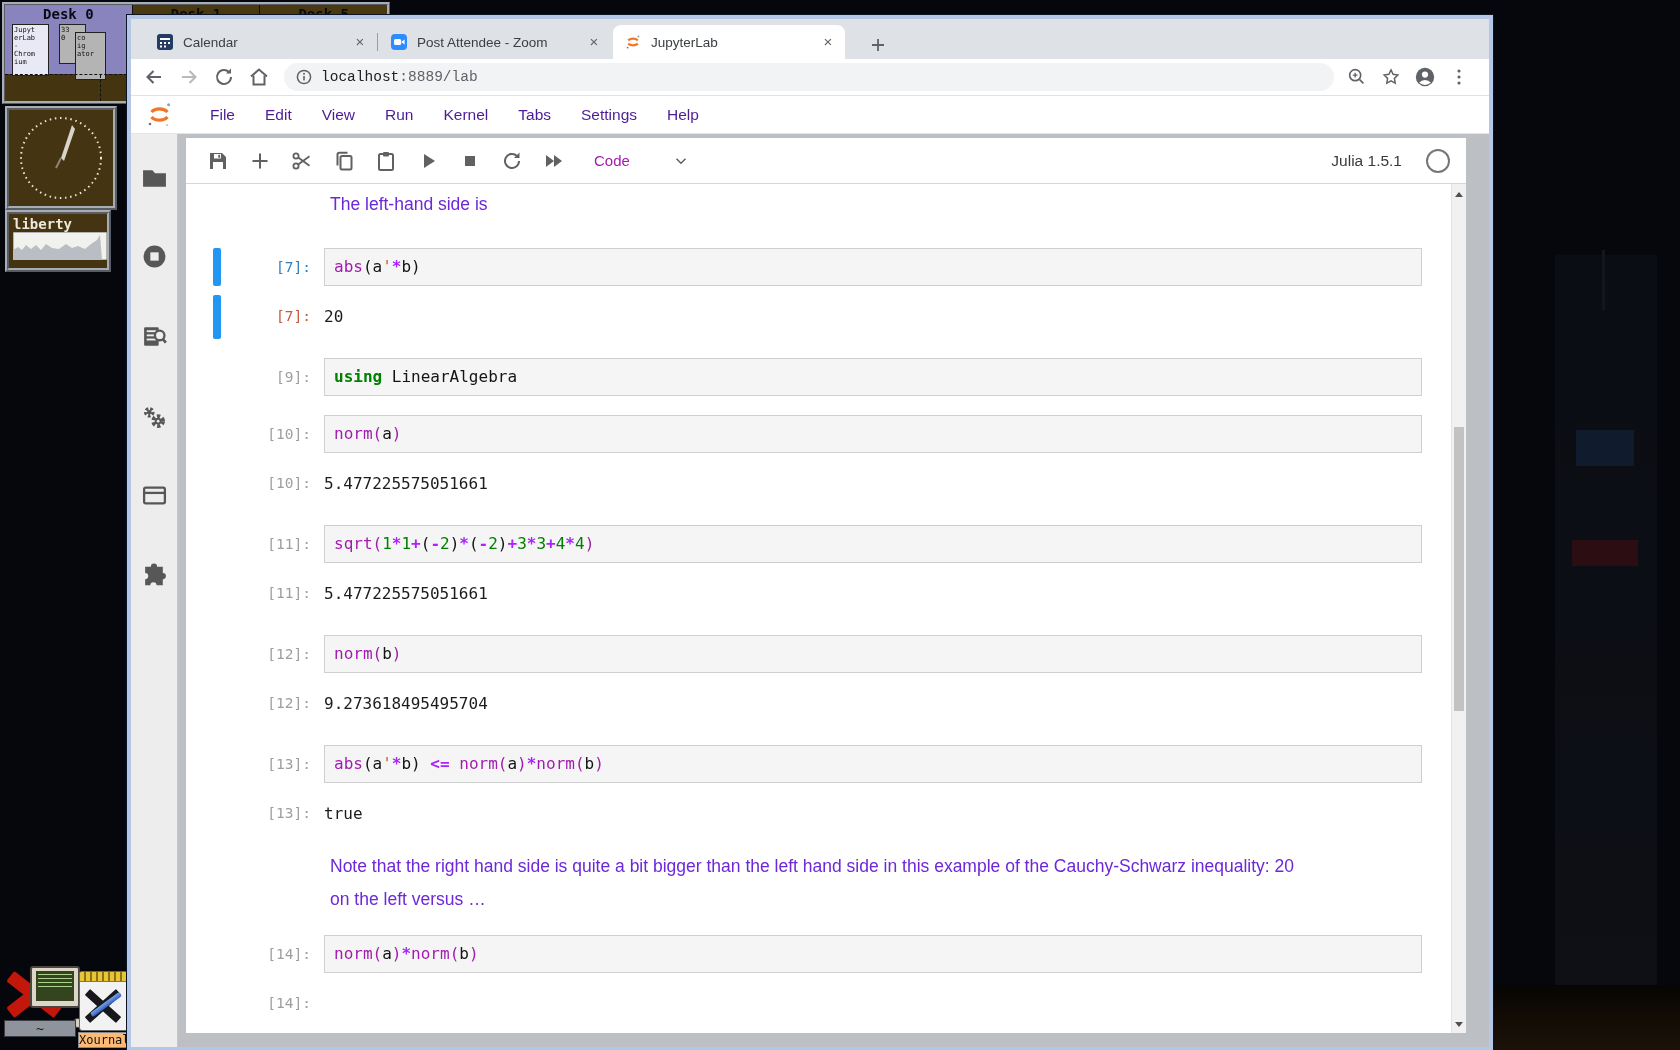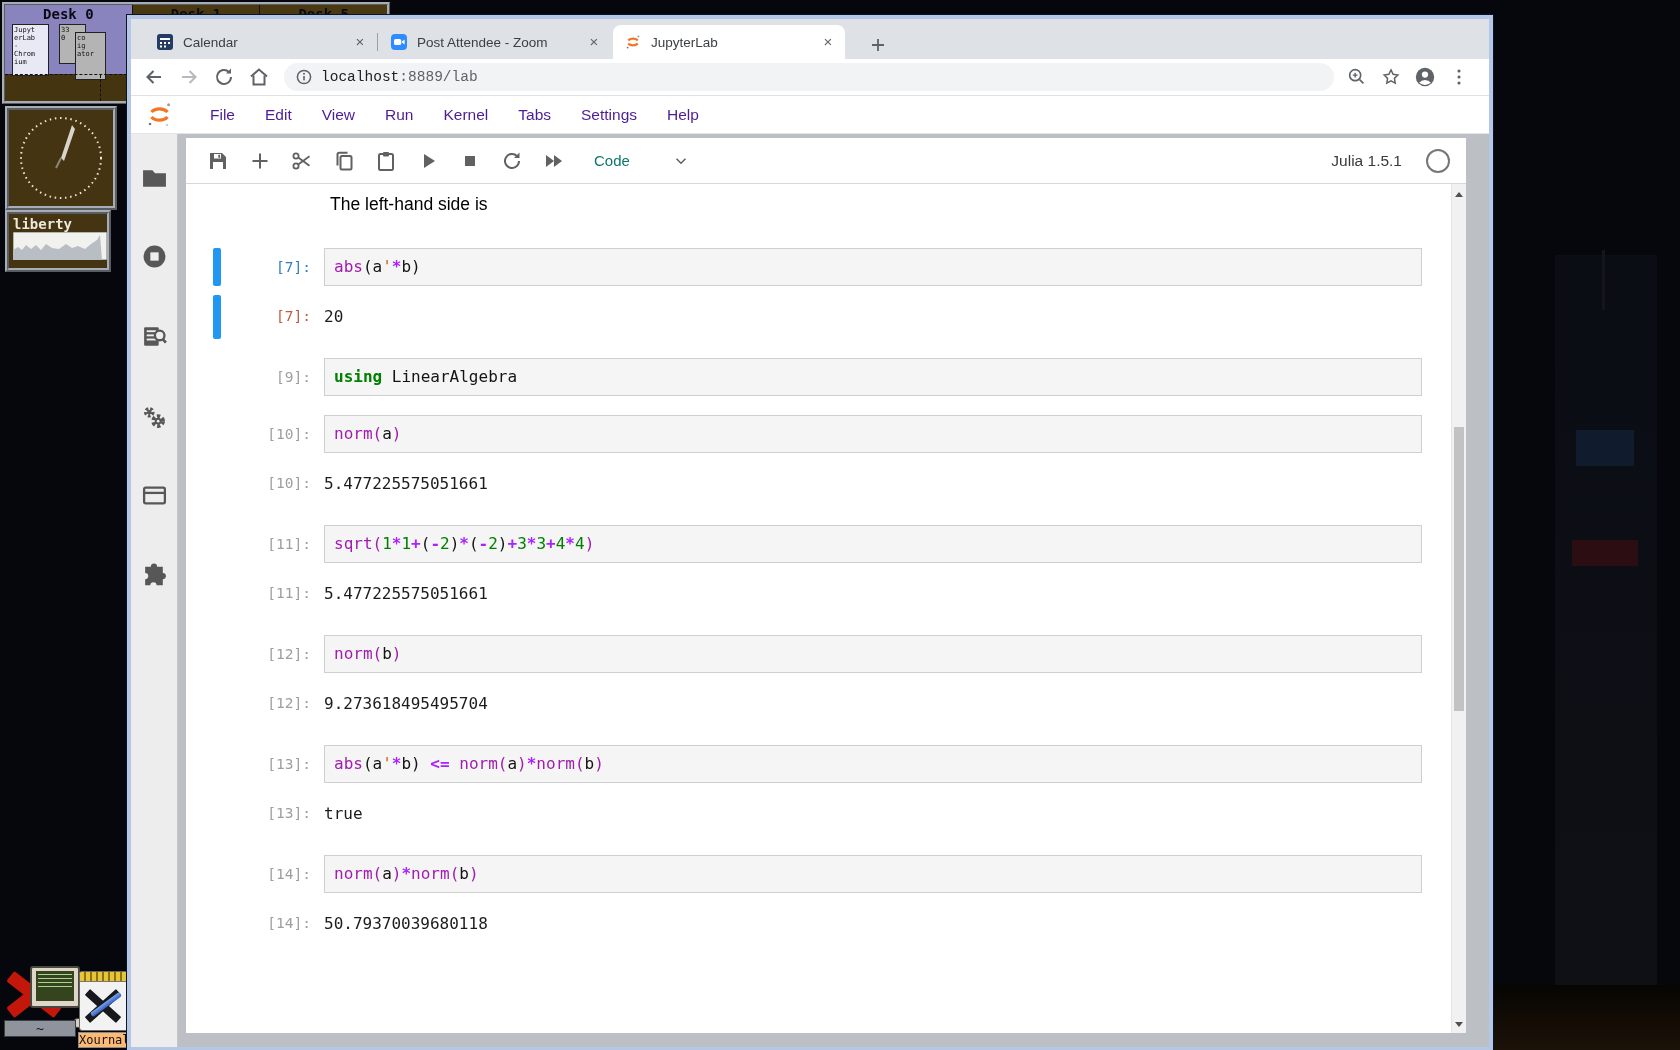--- a/index.html
+++ b/index.html
@@ -107,21 +107,21 @@
   
   .jmain{position:absolute;left:0;top:115px;right:0;bottom:0;background:#bcbfc3;}
   .abar{position:absolute;left:0;top:0;width:47px;height:100%;background:#ededee;border-right:1px solid #c6c6c6;box-sizing:border-box;}
   .aicon{position:absolute;left:10px;width:27px;height:27px;color:#575757;}
   .ai1{top:31px;} .ai2{top:109px;} .ai3{top:189px;} .ai4{top:270px;} .ai5{top:348px;} .ai6{top:428px;}
 
   .npanel{position:absolute;left:55px;top:4px;width:1280px;height:895px;background:#fff;}
   .ntb{position:absolute;left:0;top:0;right:0;height:46px;border-bottom:1px solid #d7d7d7;
        display:flex;align-items:center;padding-left:20px;box-sizing:border-box;}
   .ticon{width:24px;height:24px;margin-right:18px;color:#616161;flex:none;}
-  .celltype{font-size:15px;color:#0f766e;margin:0 0 0 10px;}
+  .celltype{font-size:15px;color:#a21caf;margin:0 0 0 10px;}
   .tchev{width:18px;height:18px;color:#616161;margin-left:42px;}
   .tspacer{flex:1;}
   .kname{font-size:15.5px;color:#3a3a3a;margin-right:24px;}
   .kstatus{width:20px;height:20px;border:2px solid #767676;border-radius:50%;margin-right:16px;flex:none;}
 
   .nscroll{position:absolute;left:0;top:46px;right:0;bottom:0;overflow:hidden;}
   .cells{padding:0 44px 0 0;}
   .scrollbar{position:absolute;right:0;top:0;width:15px;bottom:0;background:#f1f1f1;border-left:1px solid #e4e4e4;box-sizing:border-box;}
   .sb-up{width:0;height:0;border-left:4px solid transparent;border-right:4px solid transparent;
          border-bottom:5px solid #505050;margin:8px auto 0;}
@@ -136,21 +136,21 @@
   .prompt{flex:none;width:125px;margin-right:13px;text-align:right;
           font:14.5px/20px "DejaVu Sans Mono",monospace;color:#9e9e9e;padding-top:9px;}
   .row.out .prompt{padding-top:11px;}
   .prompt.in-active{color:#307fc1;}
   .prompt.out-active{color:#bf5b3f;}
   .editor{flex:1;background:#f5f5f5;border:1px solid #cfcfcf;padding:7px 9px;box-sizing:border-box;
           font:16px/22px "DejaVu Sans Mono",monospace;color:#141414;white-space:pre;overflow:hidden;}
   .result{padding-top:11px;font:16px/22px "DejaVu Sans Mono",monospace;color:#1c1c1c;white-space:pre;}
   .active-bar::before{content:"";position:absolute;left:27px;top:0;bottom:0;width:8px;
                       background:#2196f3;border-radius:2px;}
-  .cell-md{padding-left:144px;font-size:17.5px;color:#000000;line-height:33px;}
+  .cell-md{padding-left:144px;font-size:17.5px;color:#6d28d9;line-height:33px;}
   .cell-md p{margin:0;}
   .cell-md.first{margin:8px 0 32px;line-height:24px;}
   .cell-md.note{margin:14px 0 10px;max-width:1130px;}
   .cell-md.note p{max-width:985px;}
   .tk-k{color:#008000;font-weight:bold;}
   .tk-f{color:#a21caf;}
   .tk-o{color:#aa22ff;font-weight:bold;}
   .tk-n{color:#008000;}
   .tk-s{color:#c4661f;}
   .tk-t{color:#141414;}
@@ -464,27 +464,29 @@
                 <div class="result">9.273618495495704</div>
               </div>
               <div class="row in">
                 <div class="prompt">[13]:</div>
                 <div class="editor"><span class="tk-f">abs</span><span class="tk-t">(a</span><span class="tk-s">'</span><span class="tk-o">*</span><span class="tk-t">b) </span><span class="tk-o">&lt;=</span><span class="tk-t"> </span><span class="tk-f">norm(</span><span class="tk-t">a</span><span class="tk-f">)</span><span class="tk-o">*</span><span class="tk-f">norm(</span><span class="tk-t">b</span><span class="tk-f">)</span></div>
               </div>
               <div class="row out">
                 <div class="prompt">[13]:</div>
                 <div class="result">true</div>
               </div>
+              <div class="cell-md note">
+                <p>Note that the right hand side is quite a bit bigger than the left hand side in this example of the Cauchy-Schwarz inequality: 20 on the left versus …</p>
+              </div>
               <div class="row in">
                 <div class="prompt">[14]:</div>
                 <div class="editor"><span class="tk-f">norm(</span><span class="tk-t">a</span><span class="tk-f">)</span><span class="tk-o">*</span><span class="tk-f">norm(</span><span class="tk-t">b</span><span class="tk-f">)</span></div>
               </div>
               <div class="row out">
                 <div class="prompt">[14]:</div>
-                <div class="result">50.79370039680118</div>
               </div>
             </div>
         <div class="scrollbar">
           <div class="sb-up"></div>
           <div class="sb-thumb"></div>
           <div class="sb-down"></div>
         </div>
       </div>
     </div>
   </div>

